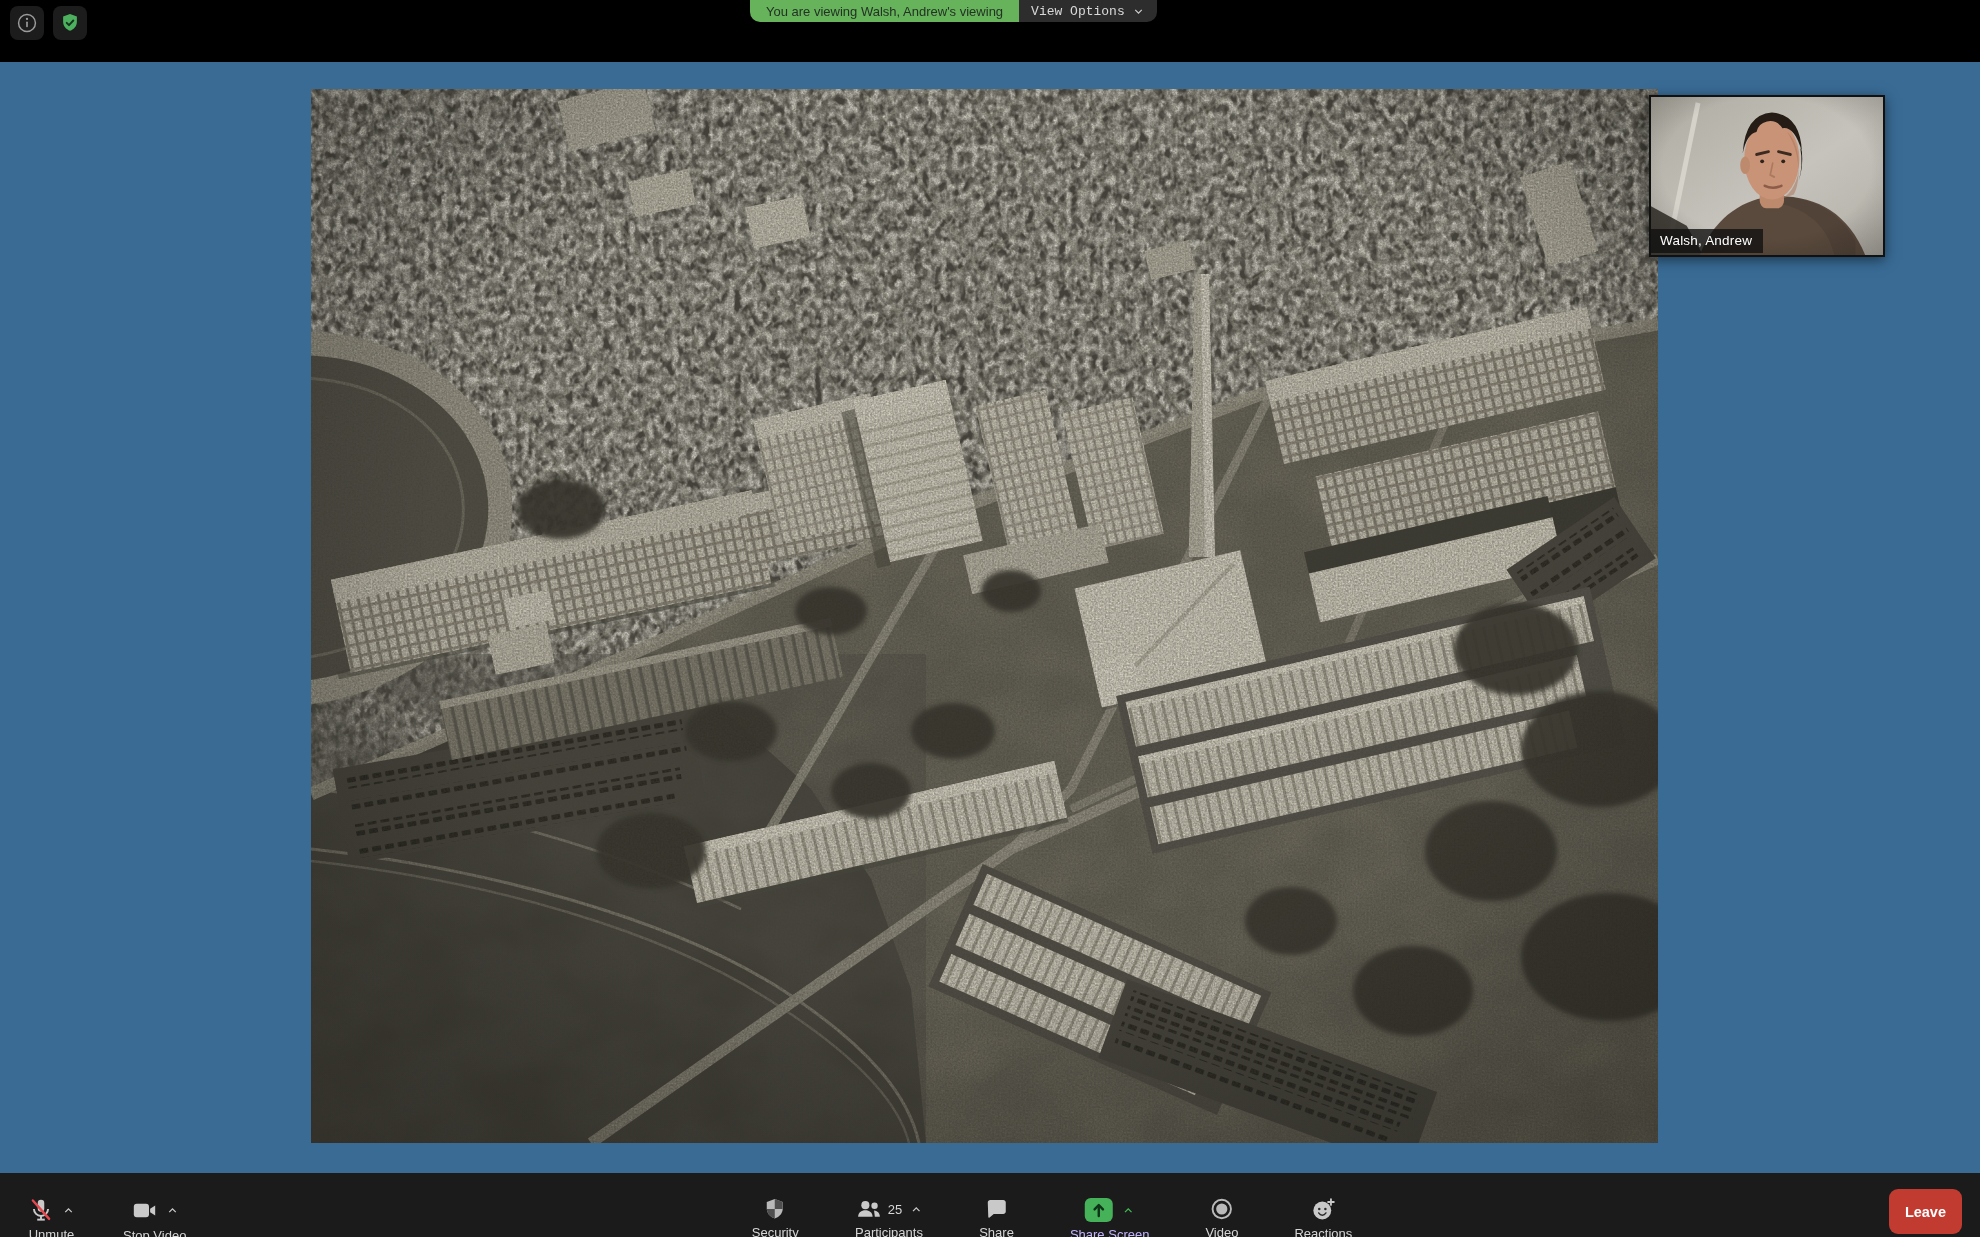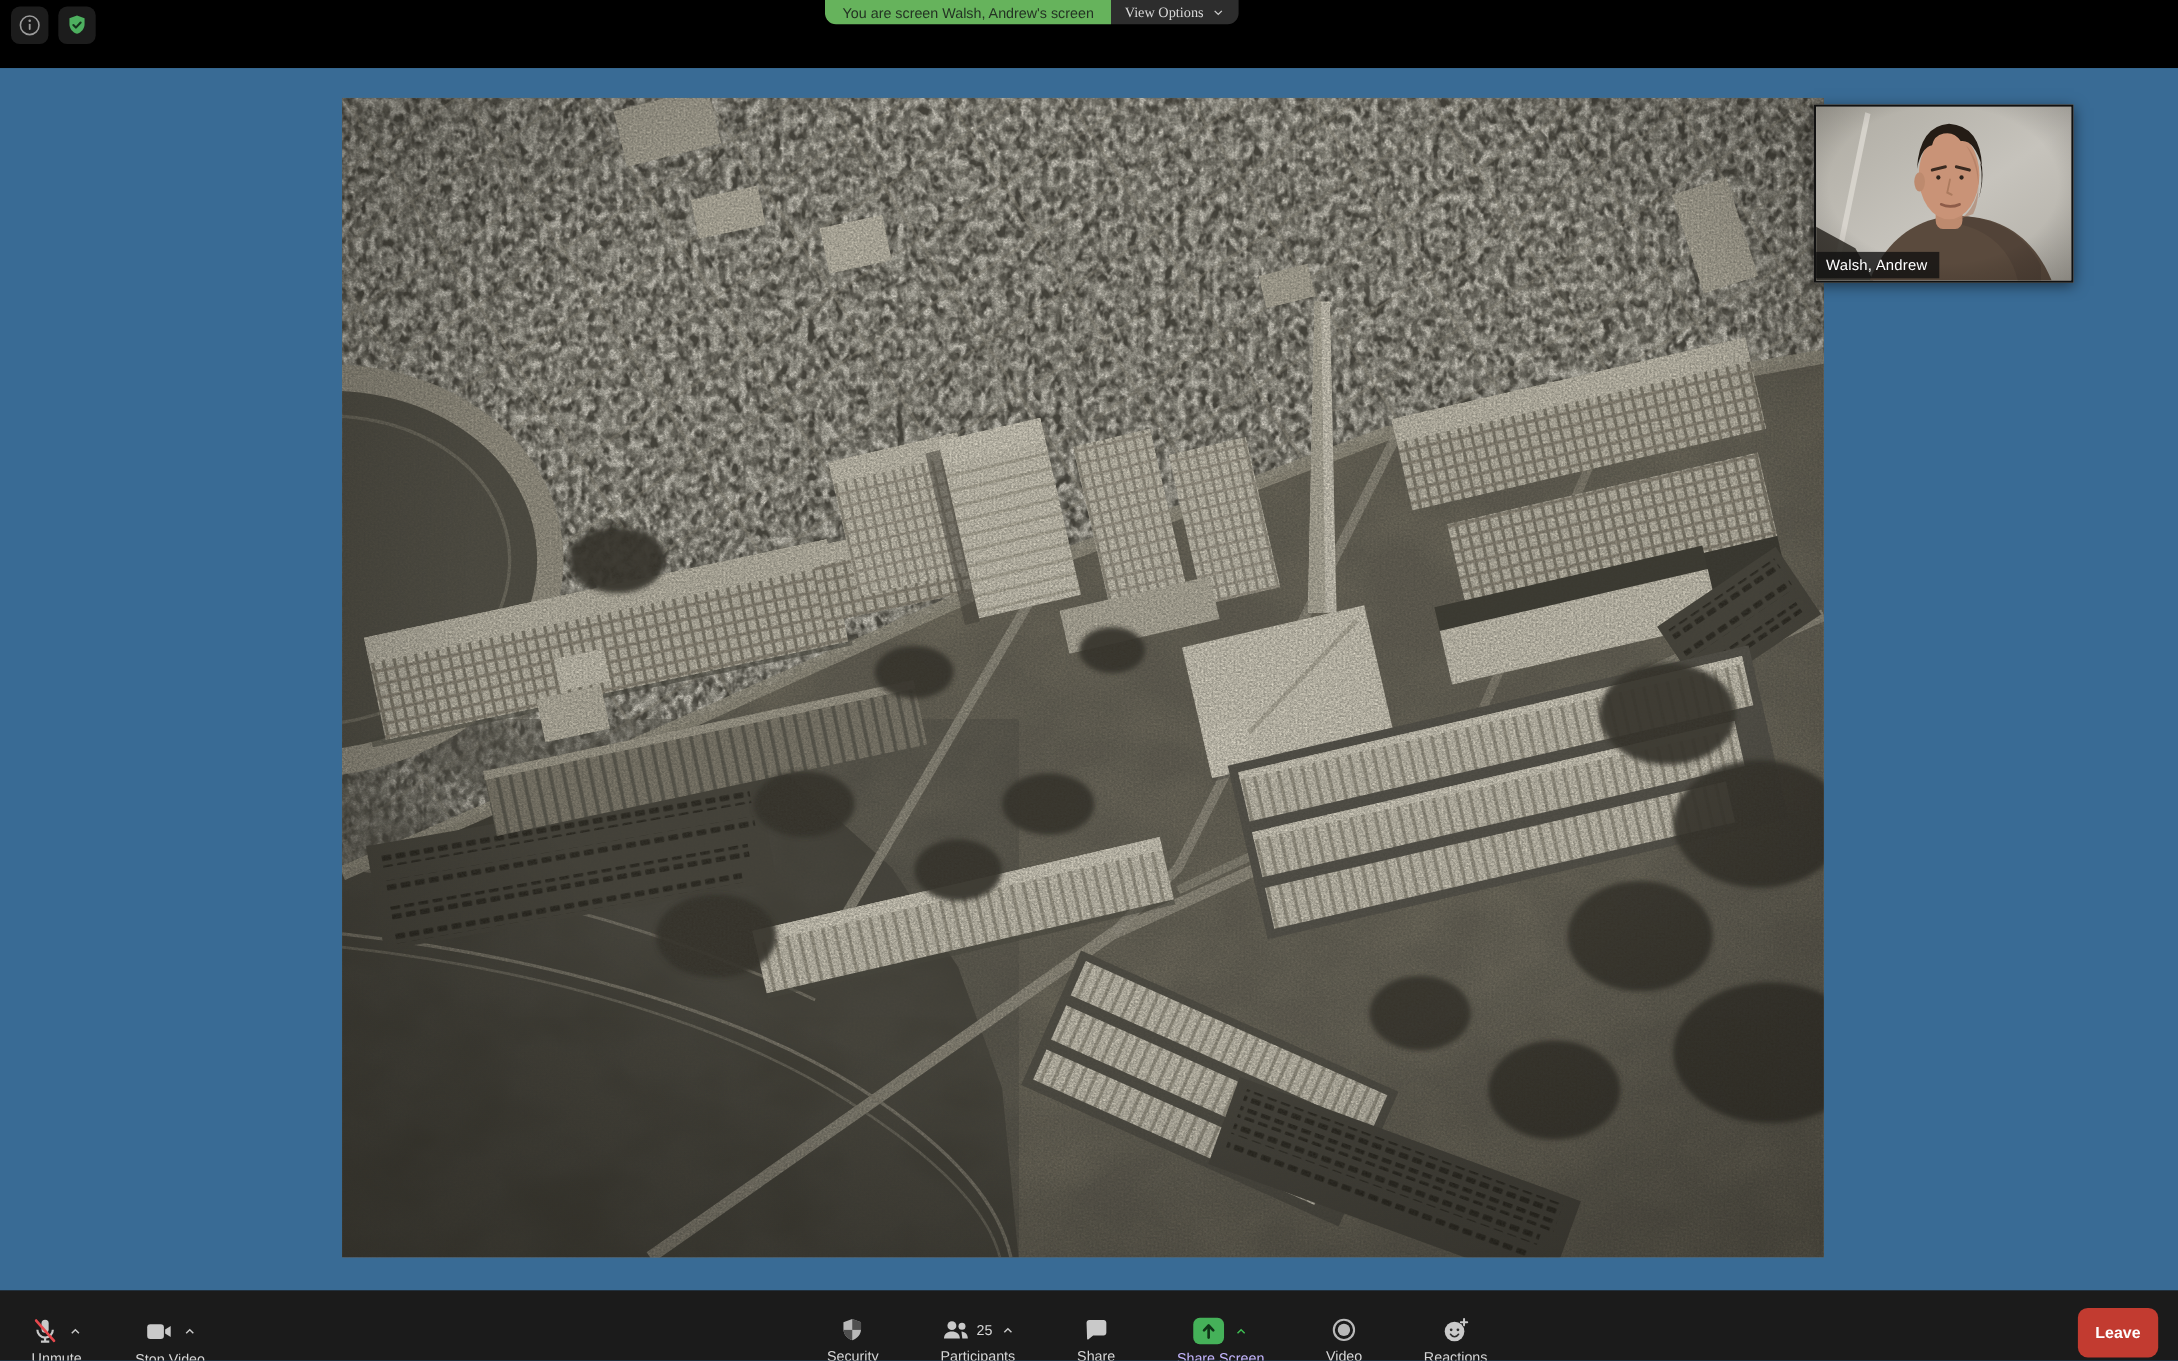--- a/index.html
+++ b/index.html
@@ -9,21 +9,21 @@
   
   .topbar{position:absolute;left:0;top:0;width:100%;height:62px;background:#000;}
   .topbar-left{position:absolute;left:10px;top:6px;display:flex;gap:9px;}
   .tb-chip{width:34px;height:34px;background:#1c1c1c;border:none;border-radius:8px;
            display:flex;align-items:center;justify-content:center;padding:0;cursor:pointer;}
   .banner-wrap{position:absolute;left:750px;top:0;height:22px;display:flex;}
   .viewing-banner{background:#66b35c;color:#233223;font-size:13px;display:flex;
                   align-items:center;padding:0 16px;border-radius:0 0 0 10px;white-space:nowrap;}
   .view-options{background:#2d2d2d;color:#d9d9d9;font-size:13px;display:flex;align-items:center;
                 gap:7px;padding:0 12px;border:none;border-radius:0 0 10px 0;height:22px;
-                font-family:Liberation Serif, serif;cursor:pointer;white-space:nowrap;}
+                font-family:Liberation Mono, monospace;cursor:pointer;white-space:nowrap;}
   
   .stage{position:absolute;left:0;top:62px;right:0;bottom:64px;background:#396b95;}
   .photo{position:absolute;left:311px;top:27px;width:1347px;height:1054px;background:#6e695c;}
   .photo svg{display:block;}
   .pip{position:absolute;left:1649px;top:33px;width:236px;height:162px;margin:0;
        border:2px solid #111;box-sizing:border-box;box-shadow:0 3px 12px rgba(0,0,0,.5);
        background:#b7b4ac;cursor:move;}
   .pip svg{display:block;width:100%;height:100%;}
   .pip-name{position:absolute;left:0px;bottom:2px;background:rgba(16,16,16,.78);color:#fff;
             font-size:13.5px;padding:4px 11px 5px 9px;letter-spacing:.2px;}
@@ -59,21 +59,21 @@
       </button>
       <button class="tb-chip">
         <svg viewBox="0 0 24 24" width="22" height="22">
           <path d="M12 2.2l7.5 2.8v5.6c0 4.8-3.1 8.2-7.5 9.9-4.4-1.7-7.5-5.1-7.5-9.9V5z" fill="#4db05f"></path>
           <path d="M8.4 11.8l2.5 2.5 4.7-5" fill="none" stroke="#14341c" stroke-width="2.1" stroke-linecap="round" stroke-linejoin="round"></path>
         </svg>
       </button>
     </div>
     <div class="banner-wrap">
       <div class="viewing-banner">
-        <span>You are screen Walsh, Andrew's screen</span>
+        <span>You are viewing Walsh, Andrew's viewing</span>
       </div>
       <button class="view-options">
         <span>View Options</span>
         <svg viewBox="0 0 24 24" width="13" height="13">
           <path d="M6 9l6 6 6-6" fill="none" stroke="#cfcfcf" stroke-width="2.2"></path>
         </svg>
       </button>
     </div>
   </header>
 

